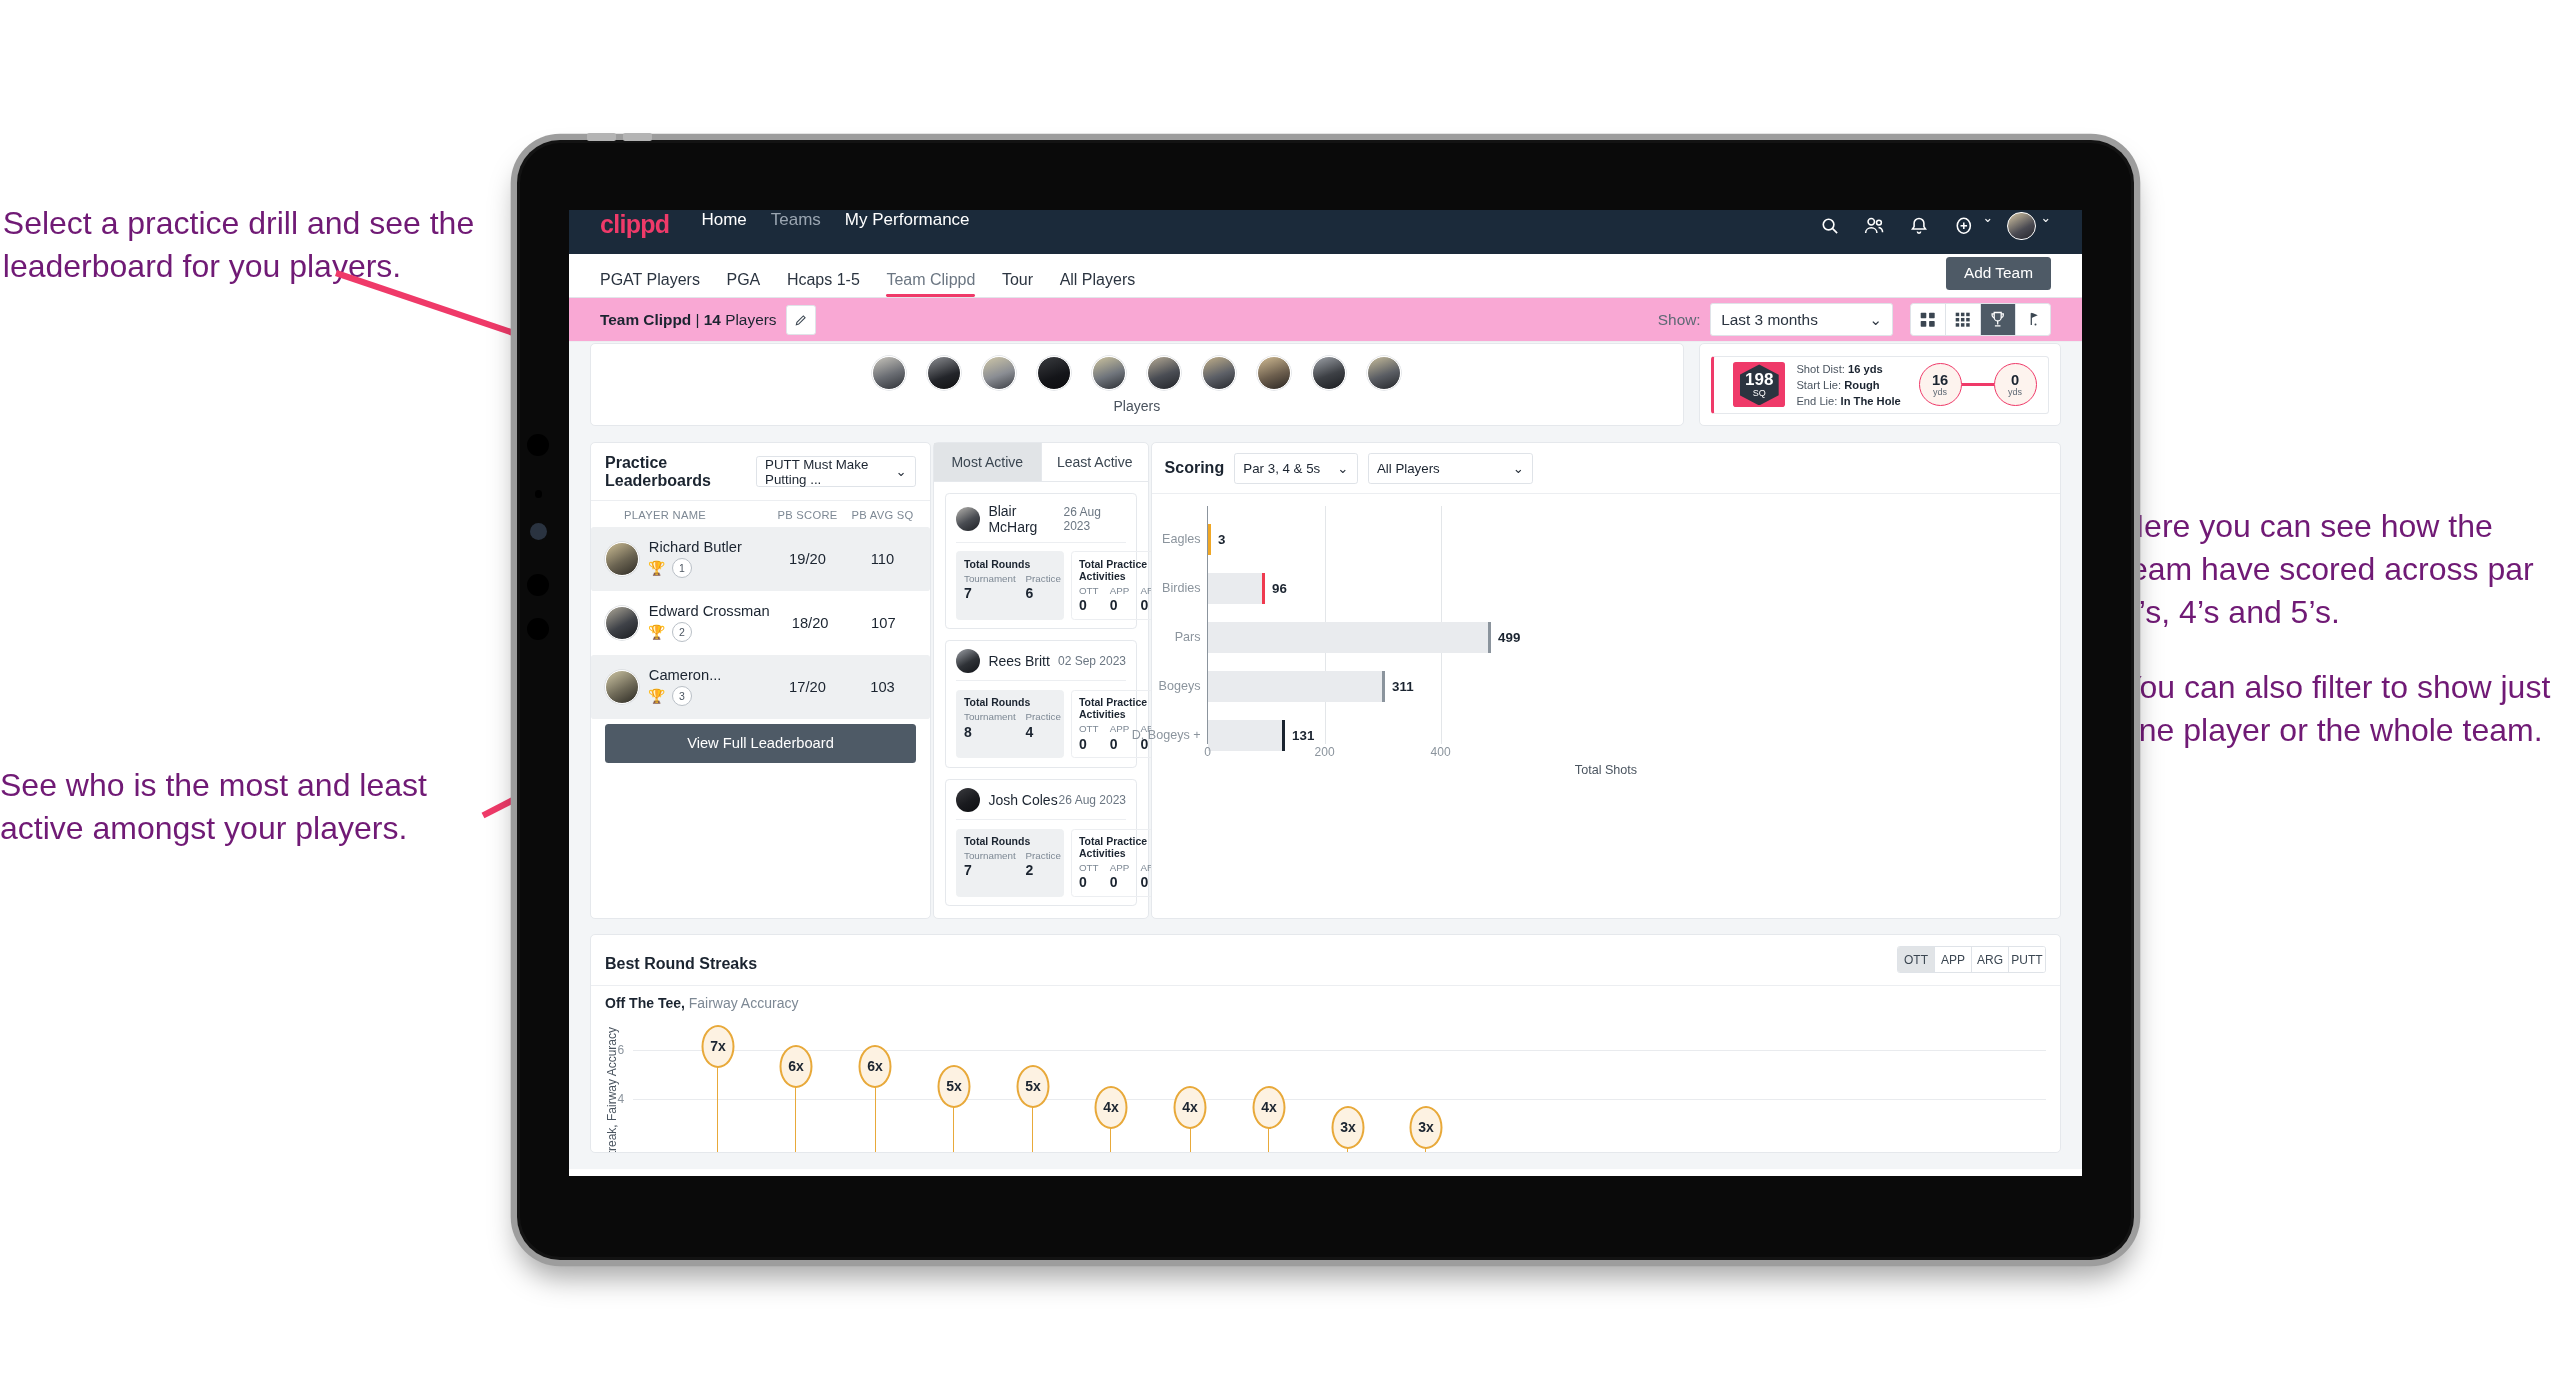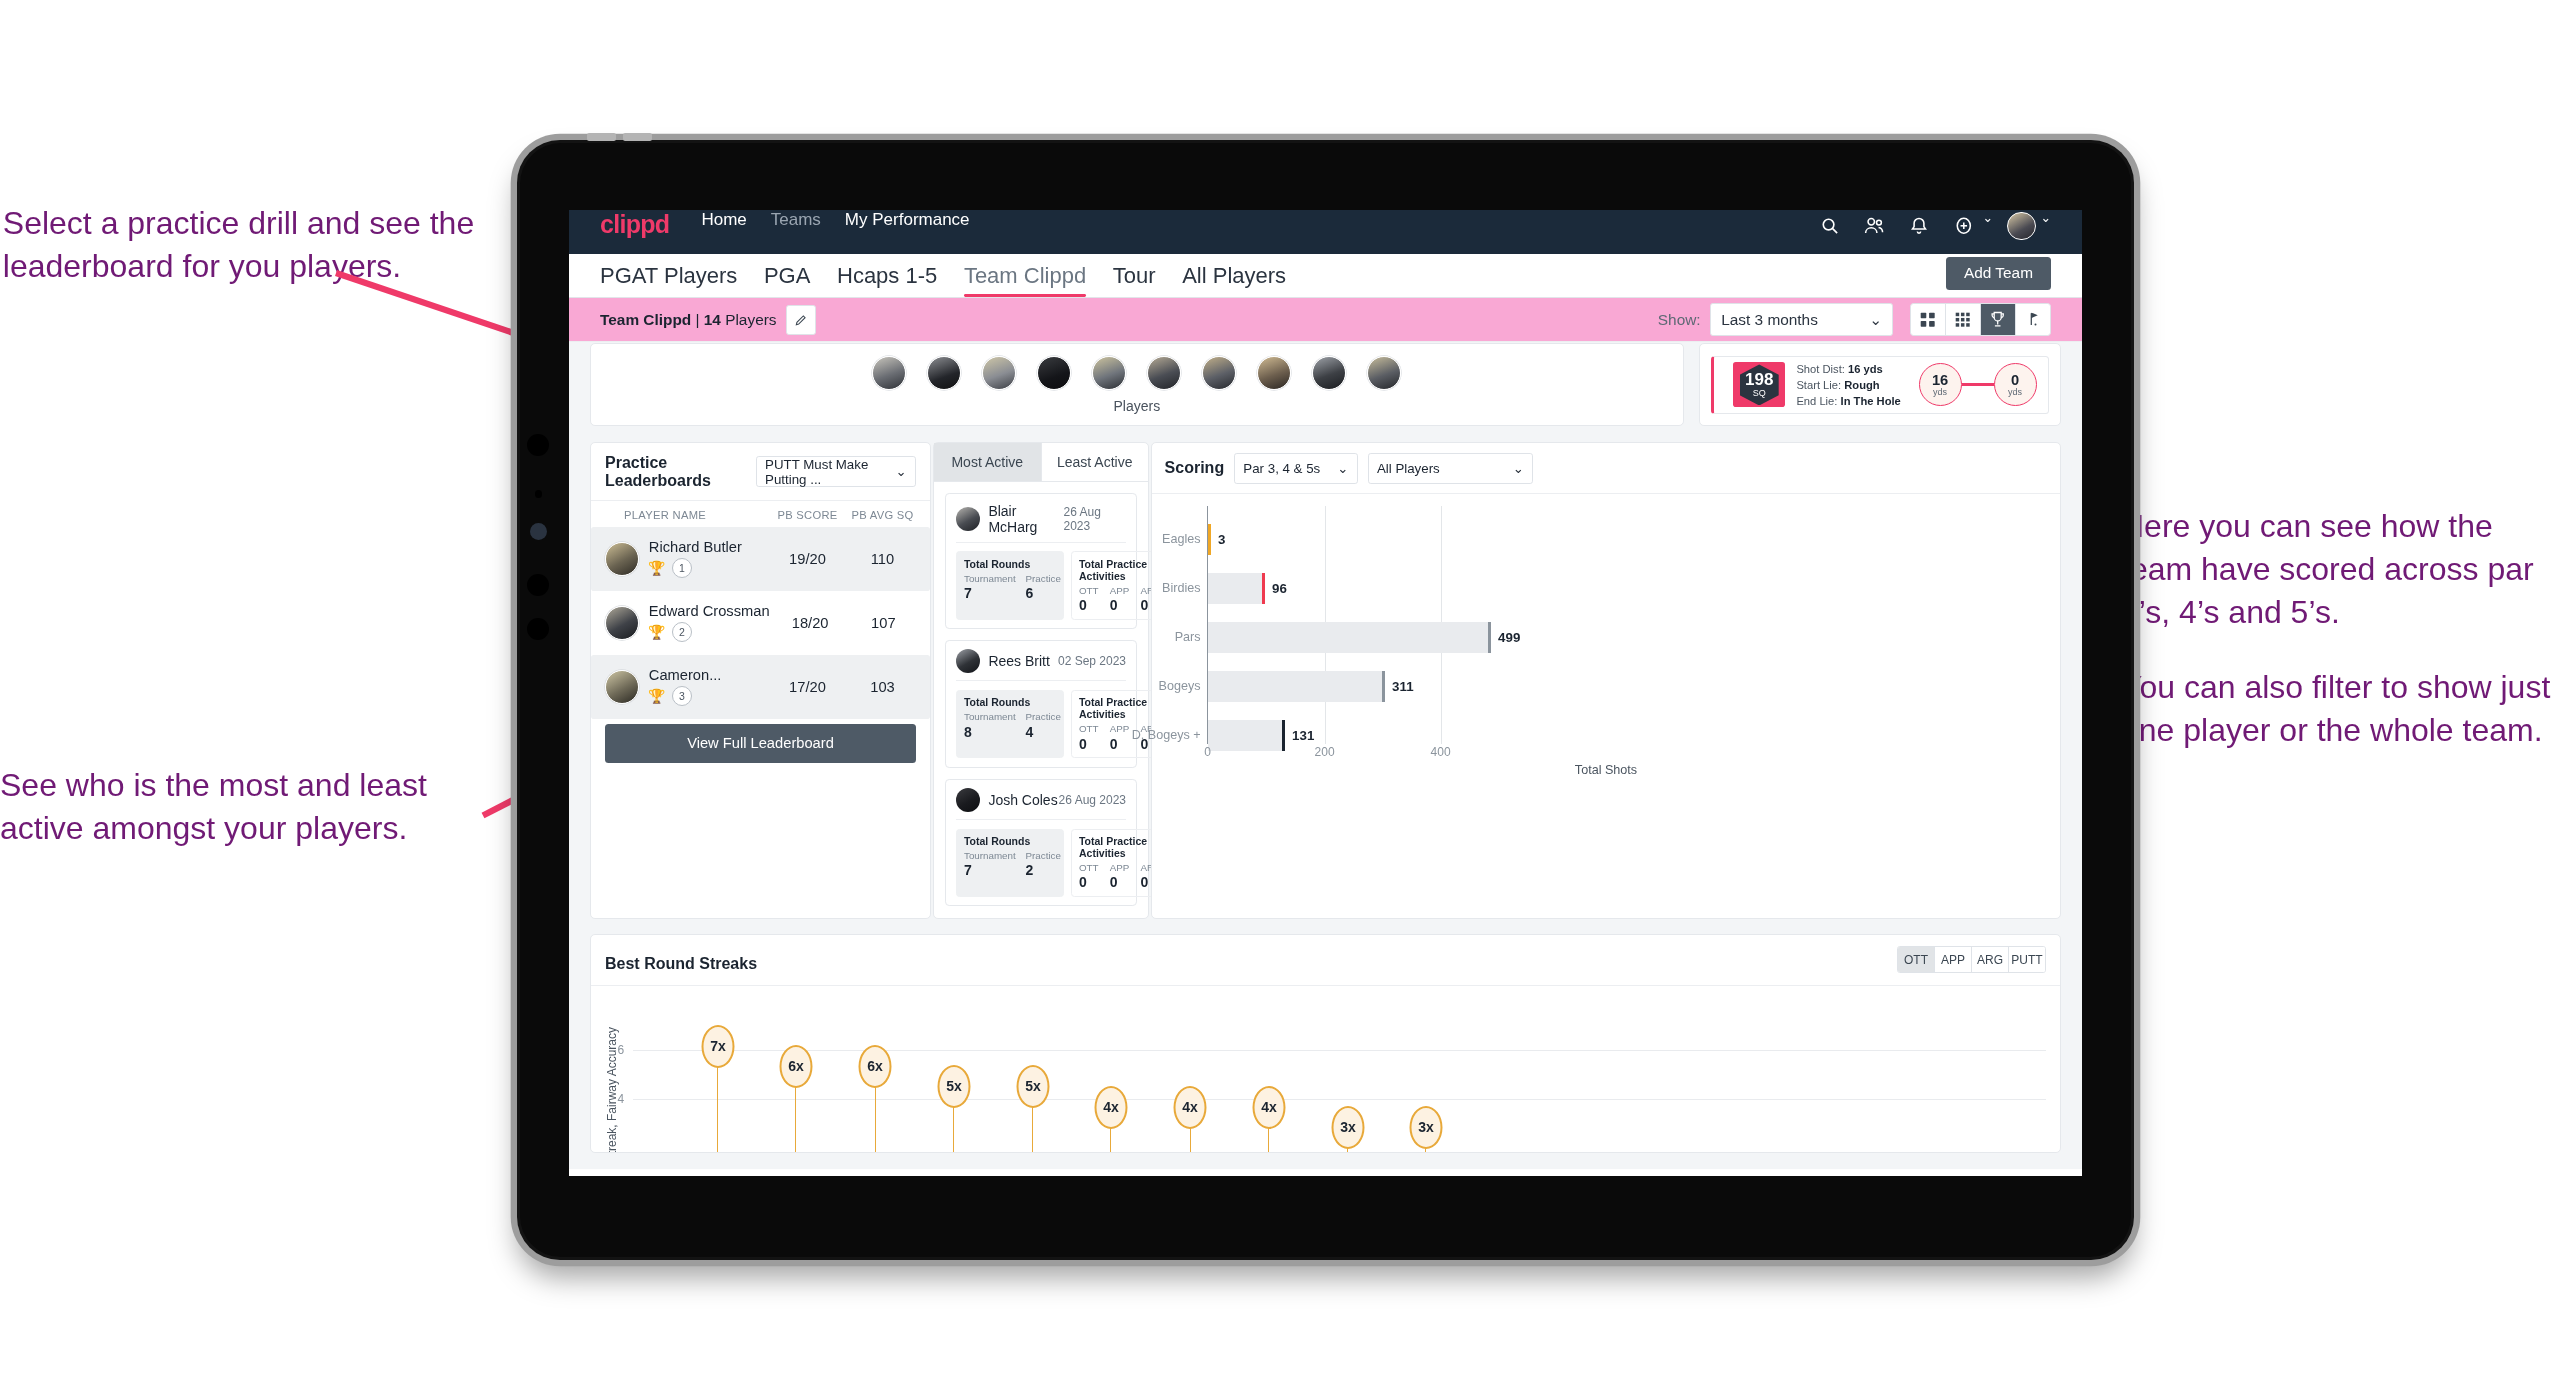--- a/index.html
+++ b/index.html
@@ -40,21 +40,21 @@
   .nav-link{color:#fff;font-size:17px;margin-right:24px;white-space:nowrap;}
   .nav-link.dim{color:#9aa5b1;}
   #nav-spacer{flex:1;}
   .nav-ic{width:32px;height:32px;margin-left:12.6px;display:flex;align-items:center;justify-content:center;color:#fff;}
   .nav-ic svg{display:block;}
   .caret{color:#fff;font-size:12.6px;margin-left:2.8px;}
   #avatar-top{width:26.6px;height:26.6px;border-radius:50%;background:linear-gradient(150deg,#d8c9a6,#4a4a52 60%,#26262c);border:1.4px solid #fff;}
 
   
   #tabbar{height:43px;background:#fff;border-bottom:0.7px solid #e2e5e9;display:flex;align-items:flex-end;padding:0 31px;position:relative;}
-  .tab{font-size:22px;color:#2b3440;padding:0 0 8.4px 0;margin-right:26.6px;position:relative;white-space:nowrap;text-align:right;}
+  .tab{font-size:16px;color:#2b3440;padding:0 0 8.4px 0;margin-right:26.6px;position:relative;white-space:nowrap;text-align:right;}
   .tab.active{color:#6b7682;}
   .tab.active::after{content:"";position:absolute;left:0;right:0;bottom:0;height:2.8px;background:#ef3a69;border-radius:1.4px;}
   #add-team{position:absolute;right:31px;top:2.8px;background:#4e5a66;color:#fff;font-size:15.4px;padding:7.7px 18px;border-radius:3.5px;}
 
   
   #subbar{height:43px;background:#f9a8d4;display:flex;align-items:center;padding:0 31px;border-bottom:0.7px solid #eceef1;}
   #team-label{font-size:15.4px;color:#1b2430;}
   #team-label b{font-weight:700;}
   #edit-btn{width:28px;height:28px;border:0.7px solid #dfe3e8;background:#fff;border-radius:2.8px;margin-left:9.8px;display:flex;align-items:center;justify-content:center;}
   #sub-spacer{flex:1;}
@@ -620,20 +620,23 @@
         <div class="card" id="streak-card">
           <div id="st-head">
             <div id="st-title">Best Round Streaks</div>
             <div id="st-tabs">
               <div class="sttab on">OTT</div>
               <div class="sttab">APP</div>
               <div class="sttab">ARG</div>
               <div class="sttab">PUTT</div>
             </div>
           </div>
+          <div id="st-sub">
+            <b>Off The Tee,</b><span> Fairway Accuracy</span>
+          </div>
           <div id="st-plot">
             <div id="st-ylab">Streak, Fairway Accuracy</div>
             <div class="hgrid" style="top:38px"></div>
             <span class="htick" style="top:38px">6</span>
             <div class="hgrid" style="top:87px"></div>
             <span class="htick" style="top:87px">4</span>
 
             <div class="lolli" style="left:112px;height:102px;"></div>
             <div class="bubble" style="left:113px;top:12.6px;">7x</div>
             <div class="lolli" style="left:190px;height:82px;"></div>

